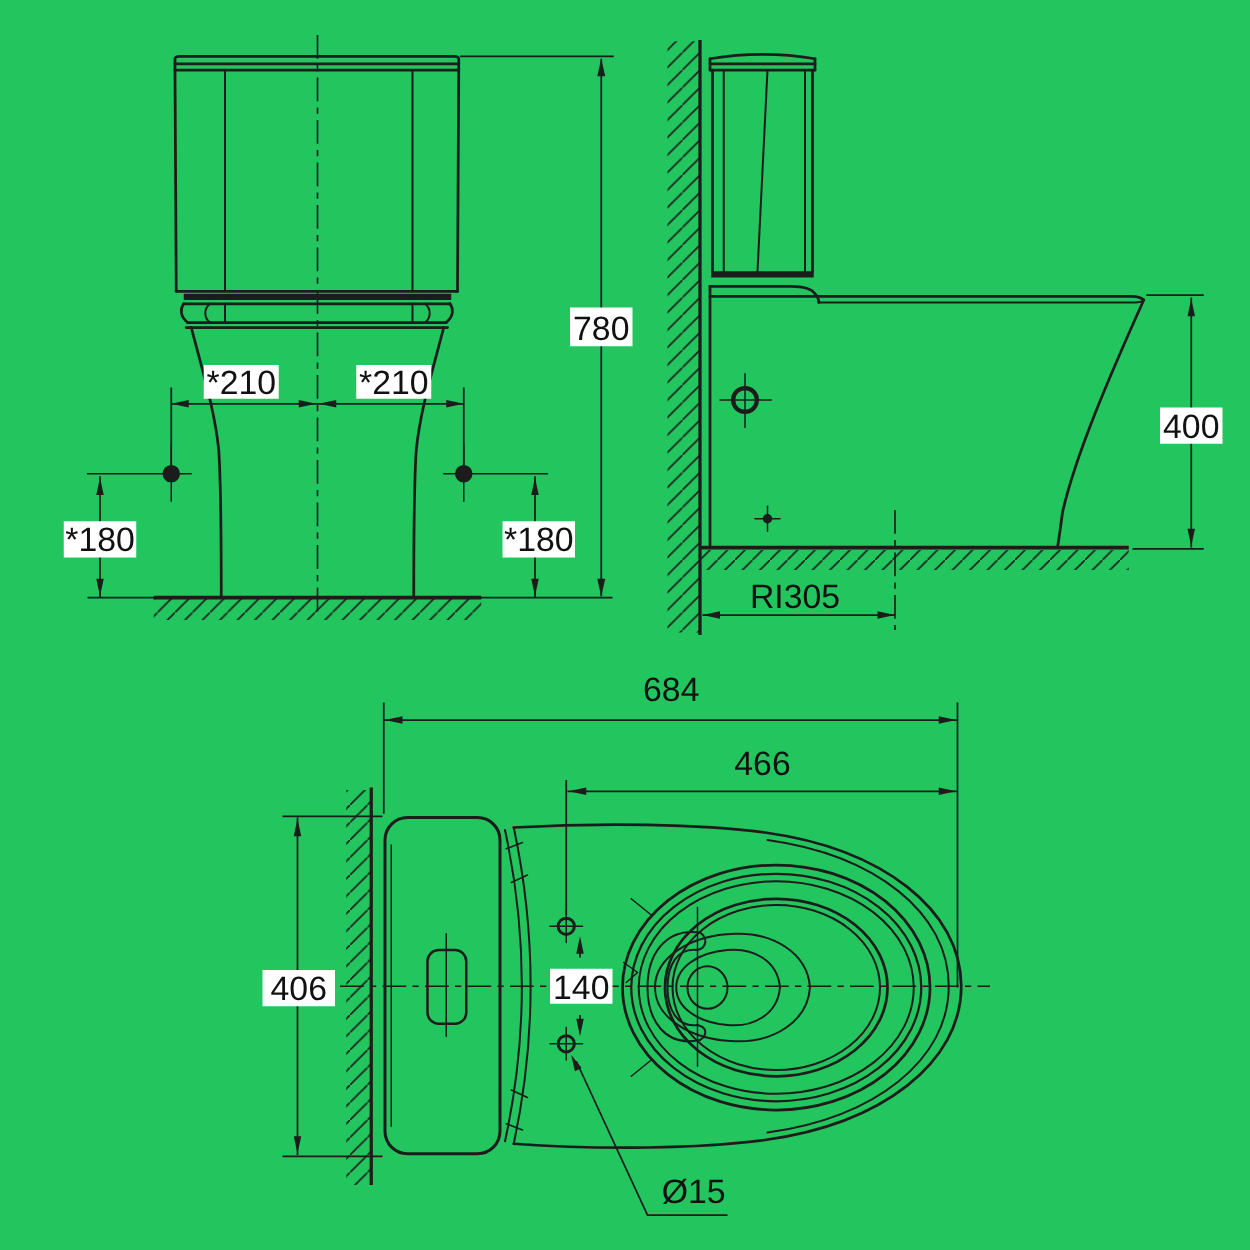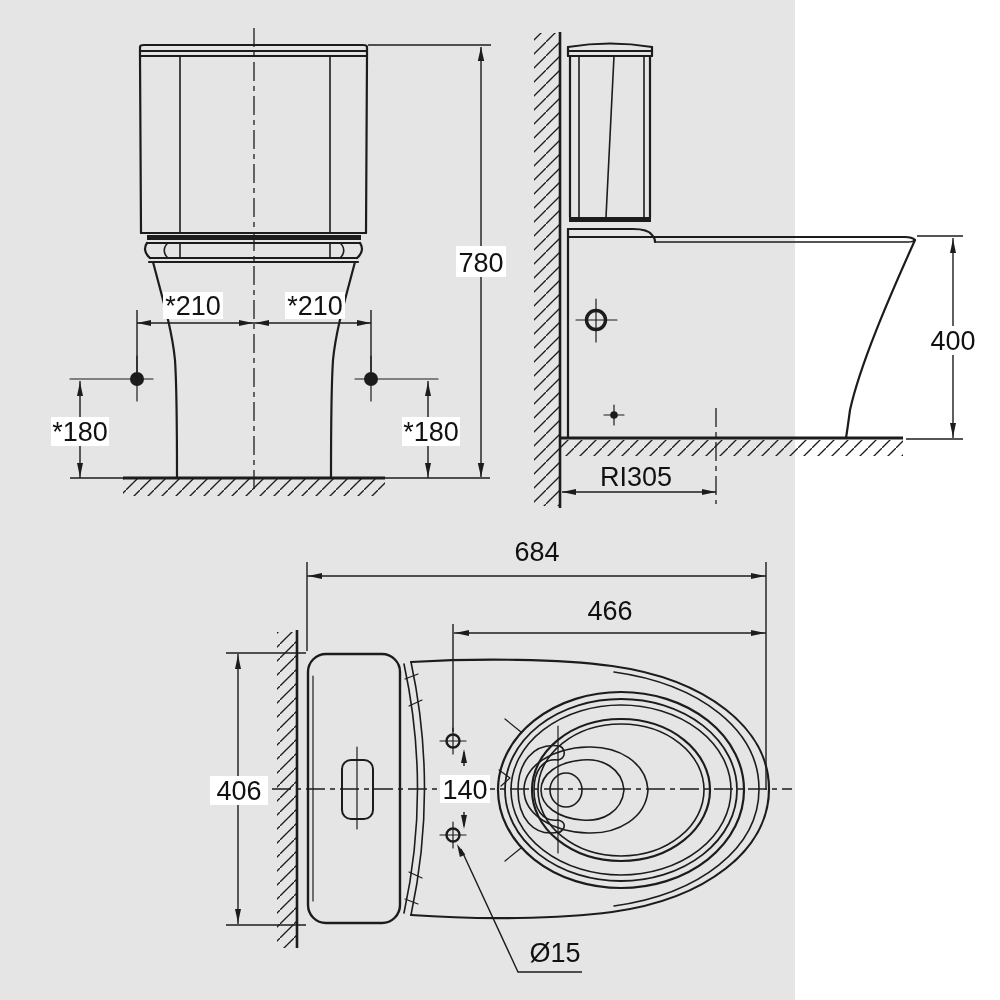--- a/index.html
+++ b/index.html
@@ -1,16 +1,16 @@
 <!DOCTYPE html>
 <html><head>
 <meta charset="utf-8">
 <style>
   html,body{margin:0;padding:0;background:#ffffff;width:1000px;height:1000px;overflow:hidden;}
-  .sheet{width:795px;height:1000px;background:#e5e5e5;position:relative;font-family:"Liberation Sans",sans-serif;}
+  .sheet{width:1000px;height:1000px;background:#22c55e;position:relative;font-family:"Liberation Sans",sans-serif;}
   svg{display:block;}
   .ol{stroke:#1c1c1c;fill:none;stroke-width:2.2;stroke-linecap:round;stroke-linejoin:round;}
   .ol2{stroke:#1c1c1c;fill:none;stroke-width:1.6;stroke-linecap:round;stroke-linejoin:round;}
   .thin{stroke:#1c1c1c;fill:none;stroke-width:1.2;stroke-linecap:round;}
   .dim{stroke:#1c1c1c;fill:none;stroke-width:1.4;stroke-linecap:butt;}
   .thickline{stroke:#1c1c1c;fill:none;stroke-width:3;}
   .wallline{stroke:#1c1c1c;fill:none;stroke-width:2.6;}
   .cl{stroke:#1c1c1c;fill:none;stroke-width:1.3;stroke-dasharray:19 5 5 5;}
   .arrow{fill:#1c1c1c;stroke:none;}
   .band{fill:#1c1c1c;stroke:none;}

